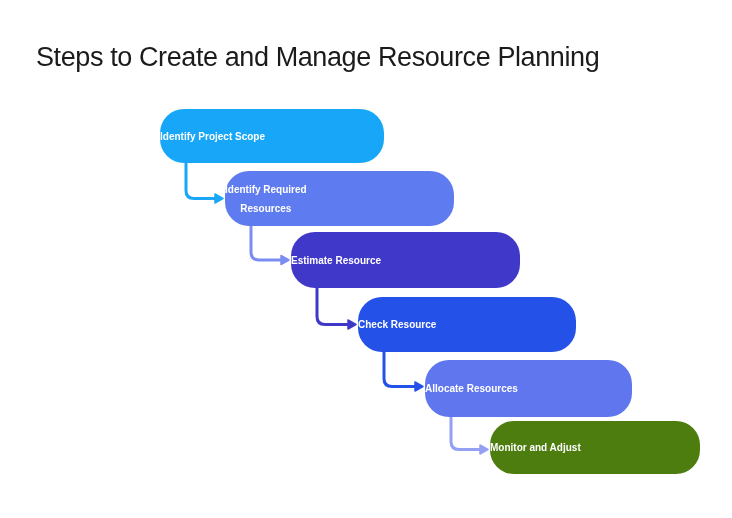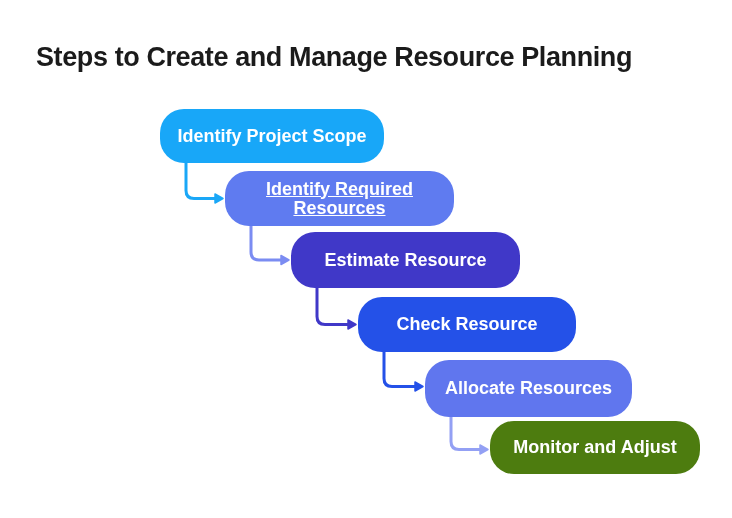--- a/index.html
+++ b/index.html
@@ -3,29 +3,29 @@
 <meta charset="utf-8">
 <style>
   html,body{margin:0;padding:0;background:#ffffff;}
   body{
     width:732px;height:518px;position:relative;overflow:hidden;
     font-family:"Liberation Sans", sans-serif;
   }
   .canvas{position:absolute;inset:0;}
   .page-title{
     position:absolute;left:36px;top:42px;
-    font-size:27px;font-weight:bold;color:#1b1b1b;letter-spacing:-0.4px;
+    font-size:27px;font-weight:normal;color:#1b1b1b;letter-spacing:-0.4px;
     white-space:nowrap;
   }
   .connectors{position:absolute;left:0;top:0;width:732px;height:518px;pointer-events:none;}
   .step{
     position:absolute;border-radius:24px;
-    display:flex;align-items:center;justify-content:center;
+    display:flex;align-items:center;
     text-align:center;color:#ffffff;font-weight:bold;
-    font-size:18px;line-height:19px;
+    font-size:10px;line-height:19px;
   }
   .step-label{display:block;}
 </style>
 </head>
 <body>
 
 <div class="canvas">
   <div class="page-title">Steps to Create and Manage Resource Planning</div>
   <svg class="connectors" xmlns="http://www.w3.org/2000/svg" viewBox="0 0 732 518">
       <path d="M 186 161 L 186 190.5 Q 186 198.5 194 198.5 L 215 198.5" fill="none" stroke="#1AA7F7" stroke-width="3" stroke-linecap="round"></path>
@@ -38,21 +38,21 @@
       <path d="M 415 382 L 423 386.5 L 415 391 Z" fill="#2451E8" stroke="#2451E8" stroke-width="1.5" stroke-linejoin="round"></path>
       <path d="M 451 411 L 451 441.5 Q 451 449.5 459 449.5 L 480 449.5" fill="none" stroke="#93A0F4" stroke-width="3" stroke-linecap="round"></path>
       <path d="M 480 445 L 488 449.5 L 480 454 Z" fill="#93A0F4" stroke="#93A0F4" stroke-width="1.5" stroke-linejoin="round"></path>
     </svg>
   <div id="steps-root">
       <div class="step" style="left: 160px; top: 109px; width: 224px; height: 54px; background: rgb(24, 167, 248);">
         <div>
           <span class="step-label">Identify Project Scope</span>
         </div>
       </div>
-      <div class="step" style="left: 225px; top: 171px; width: 229px; height: 55px; background: rgb(95, 123, 240); text-decoration: underline;">
+      <div class="step" style="left: 225px; top: 171px; width: 229px; height: 55px; background: rgb(95, 123, 240);">
         <div>
           <span class="step-label">Identify Required</span>
           <span class="step-label">Resources</span>
         </div>
       </div>
       <div class="step" style="left: 291px; top: 232px; width: 229px; height: 56px; background: rgb(64, 56, 200);">
         <div>
           <span class="step-label">Estimate Resource</span>
         </div>
       </div>

